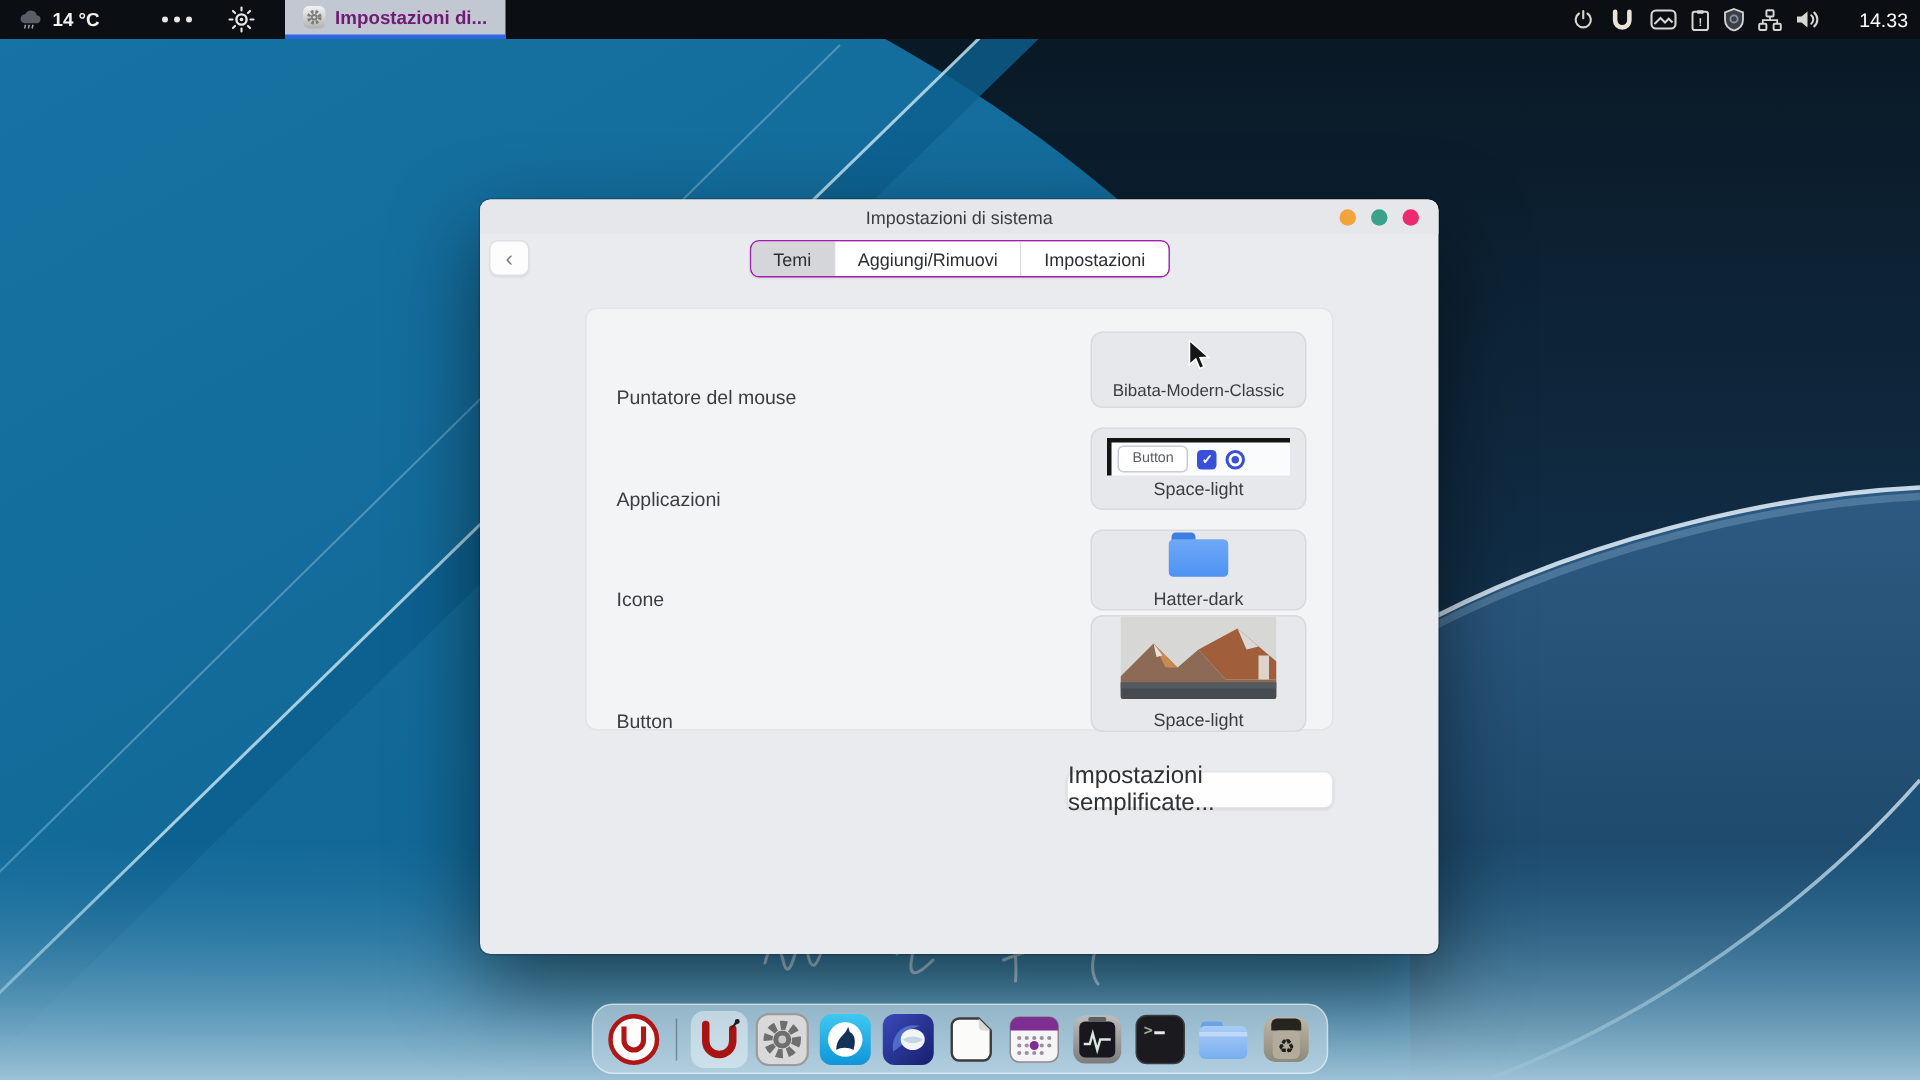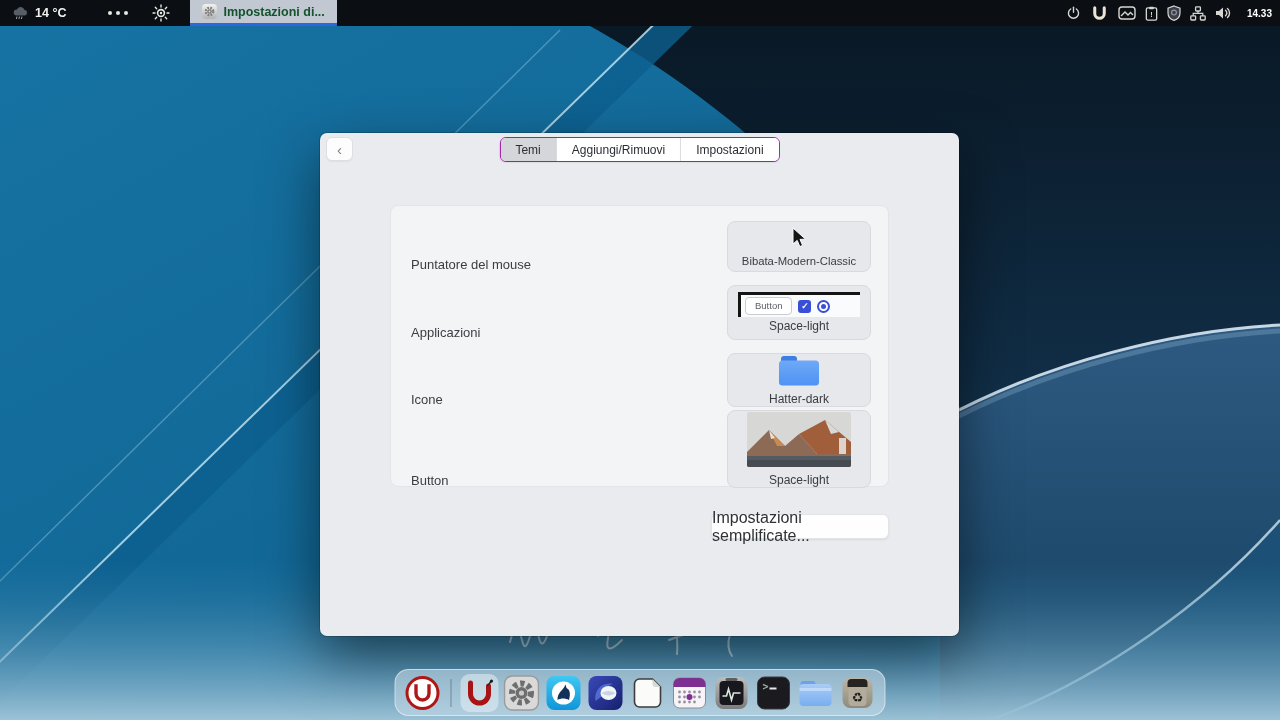--- a/index.html
+++ b/index.html
@@ -11,26 +11,26 @@
 
   
   #menubar { position:absolute; top:0; left:0; right:0; height:26px; z-index:50;
     background:#0b0e13; display:flex; align-items:center; color:#d9dad4; }
   .mb-left { display:flex; align-items:center; height:100%; padding-left:12px; }
   .mb-weather { display:flex; align-items:center; gap:6px; font-size:12.5px; font-weight:bold; color:#f2f2ef; }
   .mb-dots { margin-left:42px; display:flex; gap:4px; }
   .mb-dots span { width:4px; height:4px; border-radius:50%; background:#e8e8e4; display:block; }
   .mb-bright { margin-left:24px; display:flex; align-items:center; }
   .mb-apptab { margin-left:20px; height:26px; display:flex; align-items:center; gap:6px; padding:0 12px;
-    background:#c2c8d2; color:#14532d; font-size:12.5px; font-weight:bold;
+    background:#c2c8d2; color:#701a75; font-size:12.5px; font-weight:bold;
     border-bottom:3px solid #2e66e2; }
   .mb-gear-tile { width:15px; height:15px; border-radius:4px;
     background:linear-gradient(#f2f2f2,#b3b3b3); display:flex; align-items:center; justify-content:center; }
   .mb-right { position:absolute; right:8px; top:0; height:26px; display:flex; align-items:center; gap:9px; }
-  .mb-clock { font-size:10px; font-weight:bold; color:#ffffff; margin-left:6px; }
+  .mb-clock { font-size:13px; font-weight:normal; color:#ffffff; margin-left:16px; }
   .mbicon { display:flex; align-items:center; justify-content:center; }
 
   
   #window { position:absolute; left:320px; top:133px; width:639px; height:503px; z-index:20;
     background:#e9ebee; border-radius:7px;
     box-shadow:0 22px 55px rgba(0,0,0,.5), 0 0 0 1px rgba(0,0,0,.18); }
   .titlebar { position:relative; height:23px; display:flex; align-items:center; justify-content:center;
     background:#e5e7ea; border-radius:7px 7px 0 0; }
   .win-title { font-size:12px; color:#3a3d42; }
   .traffic { position:absolute; right:13px; top:50%; transform:translateY(-50%); display:flex; gap:10px; }
@@ -220,20 +220,28 @@
       <svg width="17" height="14" viewBox="0 0 17 14">
         <path d="M1,5 h3 l4,-3.4 v10.8 L4,9 H1 Z" fill="#d6d7d2"></path>
         <path d="M10.5,4.2 a3.6,3.6 0 0 1 0,5.6 M12.5,2.4 a6.2,6.2 0 0 1 0,9.2" fill="none" stroke="#d6d7d2" stroke-width="1.4" stroke-linecap="round"></path>
       </svg>
     </span>
     <span class="mb-clock">14.33</span>
   </div>
 </div>
 
 <div id="window">
+  <div class="titlebar">
+    <span class="win-title">Impostazioni di sistema</span>
+    <div class="traffic">
+      <span class="tl" style="background:#f2a33c"></span>
+      <span class="tl" style="background:#3ba189"></span>
+      <span class="tl" style="background:#ed2a6e"></span>
+    </div>
+  </div>
 
   <div class="navrow">
     <div class="back-btn">
       <span>‹</span>
     </div>
     <div class="tabs">
       <div class="tab active">Temi</div>
       <div class="tab">Aggiungi/Rimuovi</div>
       <div class="tab">Impostazioni</div>
     </div>

